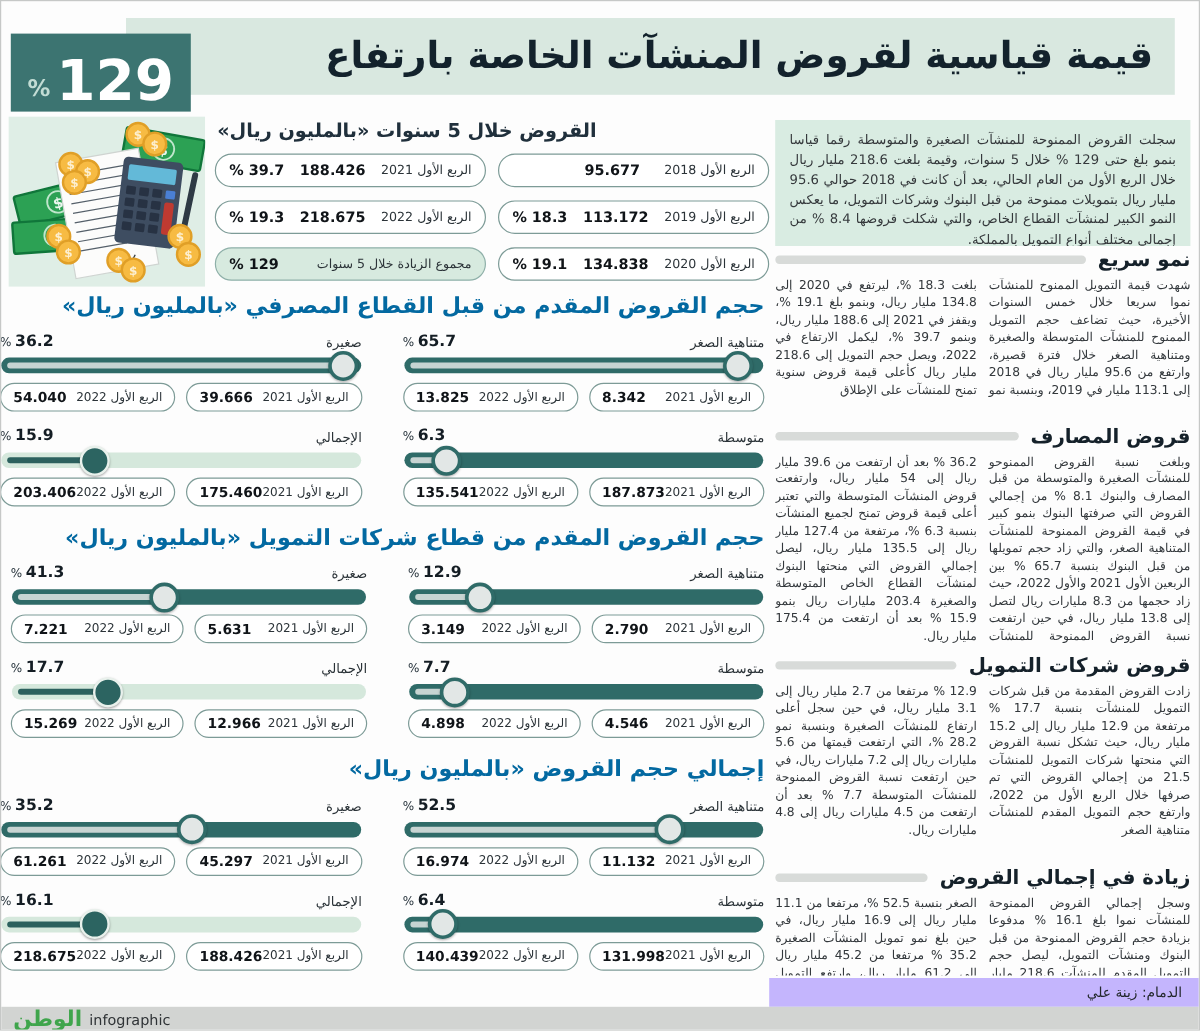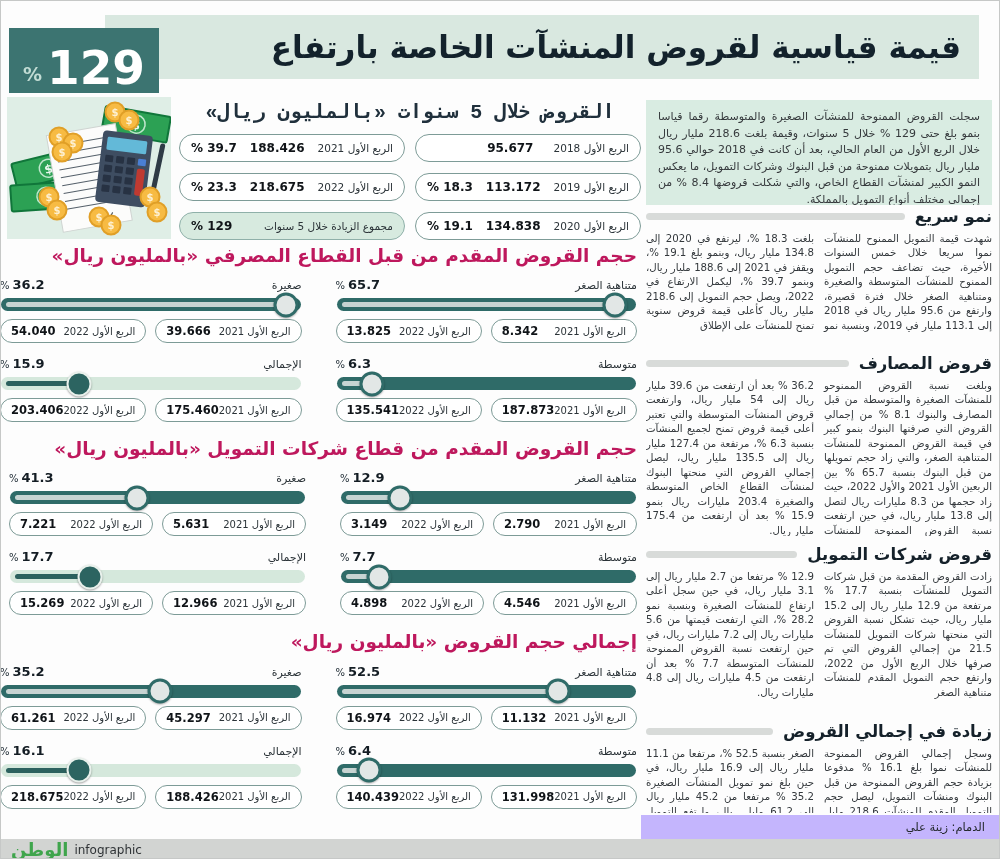--- a/index.html
+++ b/index.html
@@ -9,32 +9,32 @@
   .title-band h1{margin:0;font-size:31px;font-weight:800;color:#13222c;letter-spacing:-.5px;white-space:nowrap;}
   .pct-box{position:absolute;left:8px;top:27px;width:150px;height:65px;background:#3c7471;display:flex;align-items:flex-end;justify-content:center;direction:ltr;padding-bottom:5px;box-sizing:border-box;gap:5px;}
   .pct-box .big{font-size:47px;font-weight:800;color:#fff;line-height:.85;}
   .pct-box .sign{font-size:19px;font-weight:700;color:#c2dcd4;line-height:1.4;}
   
   .intro{position:absolute;left:645px;right:7px;top:99px;height:105px;background:#d9ece2;box-sizing:border-box;padding:9px 12px;font-size:11px;line-height:1.5;color:#35393c;text-align:justify;overflow:hidden;}
   
   .illu{position:absolute;left:6px;top:96px;width:164px;height:142px;}
   
   .table5{position:absolute;left:178px;top:98px;width:462px;}
-  .table5 .t-title{font-size:20px;font-weight:700;color:#20303c;text-align:center;margin:0 2px 10px;font-family:Liberation Mono, monospace;}
+  .table5 .t-title{font-size:16px;font-weight:700;color:#20303c;text-align:left;margin:0 2px 10px;}
   .t-cols{display:flex;gap:10px;}
   .t-col{flex:1;display:flex;flex-direction:column;gap:11px;}
   .t-pill{height:28px;border:1.4px solid #7d9b97;border-radius:14px;background:#fff;display:flex;align-items:center;justify-content:space-between;padding:0 11px;box-sizing:border-box;}
   .t-pill.mint{background:#d7eadf;border-color:#8fb0a9;}
   .t-pill .p-label{font-size:10.5px;color:#2b3338;}
   .t-pill .p-val{font-size:12px;font-weight:700;color:#101418;}
   .t-pill .p-pct{font-size:12px;font-weight:700;color:#101418;direction:ltr;unicode-bidi:isolate;min-width:40px;text-align:left;}
   
   .main-col{position:absolute;left:4px;top:244px;width:636px;}
   .chart-section{margin-bottom:16px;}
-  .cs-title{font-size:18.5px;font-weight:700;color:#be185d;text-align:right;margin:0 4px 9px;line-height:1.2;}
+  .cs-title{font-size:18.5px;font-weight:700;color:#0369a1;text-align:right;margin:0 4px 9px;line-height:1.2;}
   .slider-grid{display:grid;grid-template-columns:1fr 1fr;column-gap:34px;row-gap:12px;direction:rtl;padding:0 4px;}
   .s-head{display:flex;justify-content:space-between;align-items:flex-end;height:16px;}
   .s-cat{font-size:11px;color:#2b3338;}
   .s-pct{direction:ltr;unicode-bidi:isolate;display:flex;align-items:baseline;gap:3px;}
   .s-pct .psign{font-size:10px;color:#1d2a33;}
   .s-pct .pnum{font-size:13px;font-weight:700;color:#141d24;}
   .s-track{position:relative;height:13px;border-radius:7px;background:#2f6b68;direction:ltr;margin:6px 1px 8px;}
   .s-track .s-line{position:absolute;left:5px;top:4px;height:5px;border-radius:3px;background:#c7d4d2;width:calc(var(--knob,50%) - 10px);}
   .s-track .s-knob{position:absolute;top:50%;left:var(--knob,50%);transform:translate(-50%,-50%);width:25px;height:25px;border-radius:50%;background:#e2e7e6;border:3px solid #2f6b68;box-sizing:border-box;box-shadow:0 1px 2px rgba(0,0,0,.3);}
   .s-track.light{background:#d5e8dc;}
@@ -171,21 +171,21 @@
       </div>
       <div class="t-col">
         <div class="t-pill">
           <span class="p-label">الربع الأول 2021</span>
           <b class="p-val">188.426</b>
           <b class="p-pct">% 39.7</b>
         </div>
         <div class="t-pill">
           <span class="p-label">الربع الأول 2022</span>
           <b class="p-val">218.675</b>
-          <b class="p-pct">% 23.3</b>
+          <b class="p-pct">% 19.3</b>
         </div>
         <div class="t-pill mint">
           <span class="p-label">مجموع الزيادة خلال 5 سنوات</span>
           <b class="p-val"></b>
           <b class="p-pct">% 129</b>
         </div>
       </div>
     </div>
   </div>
 

